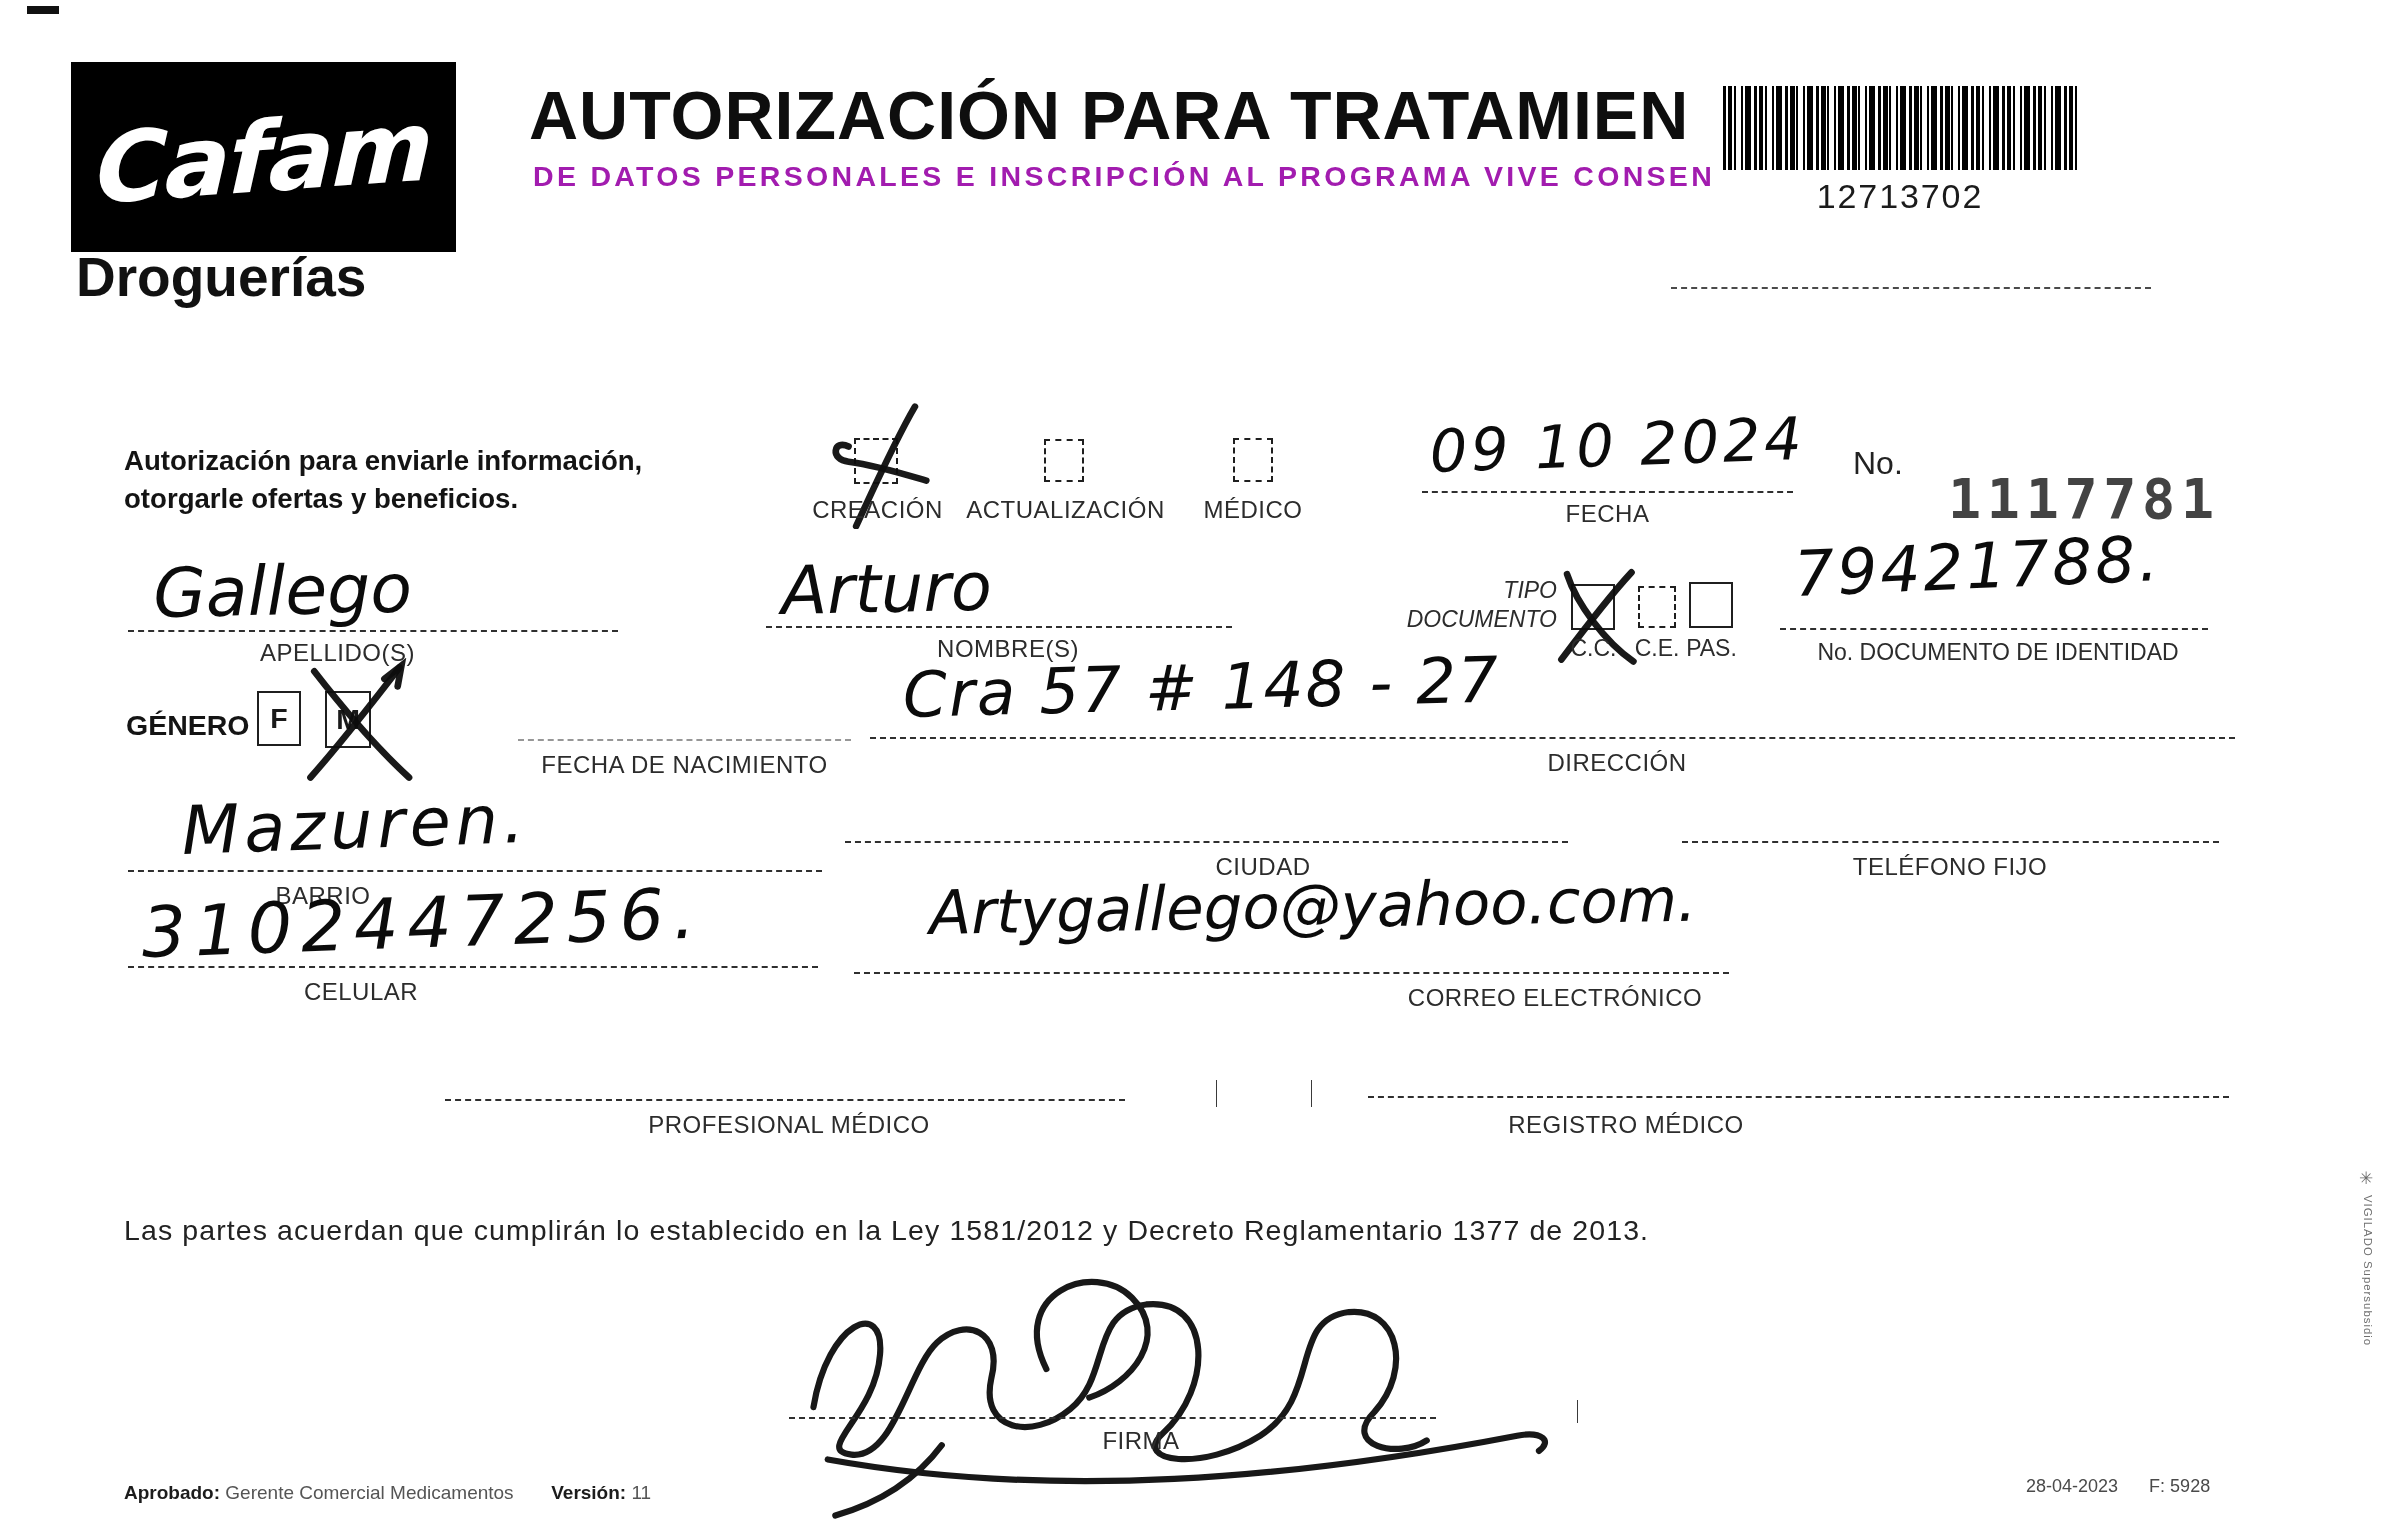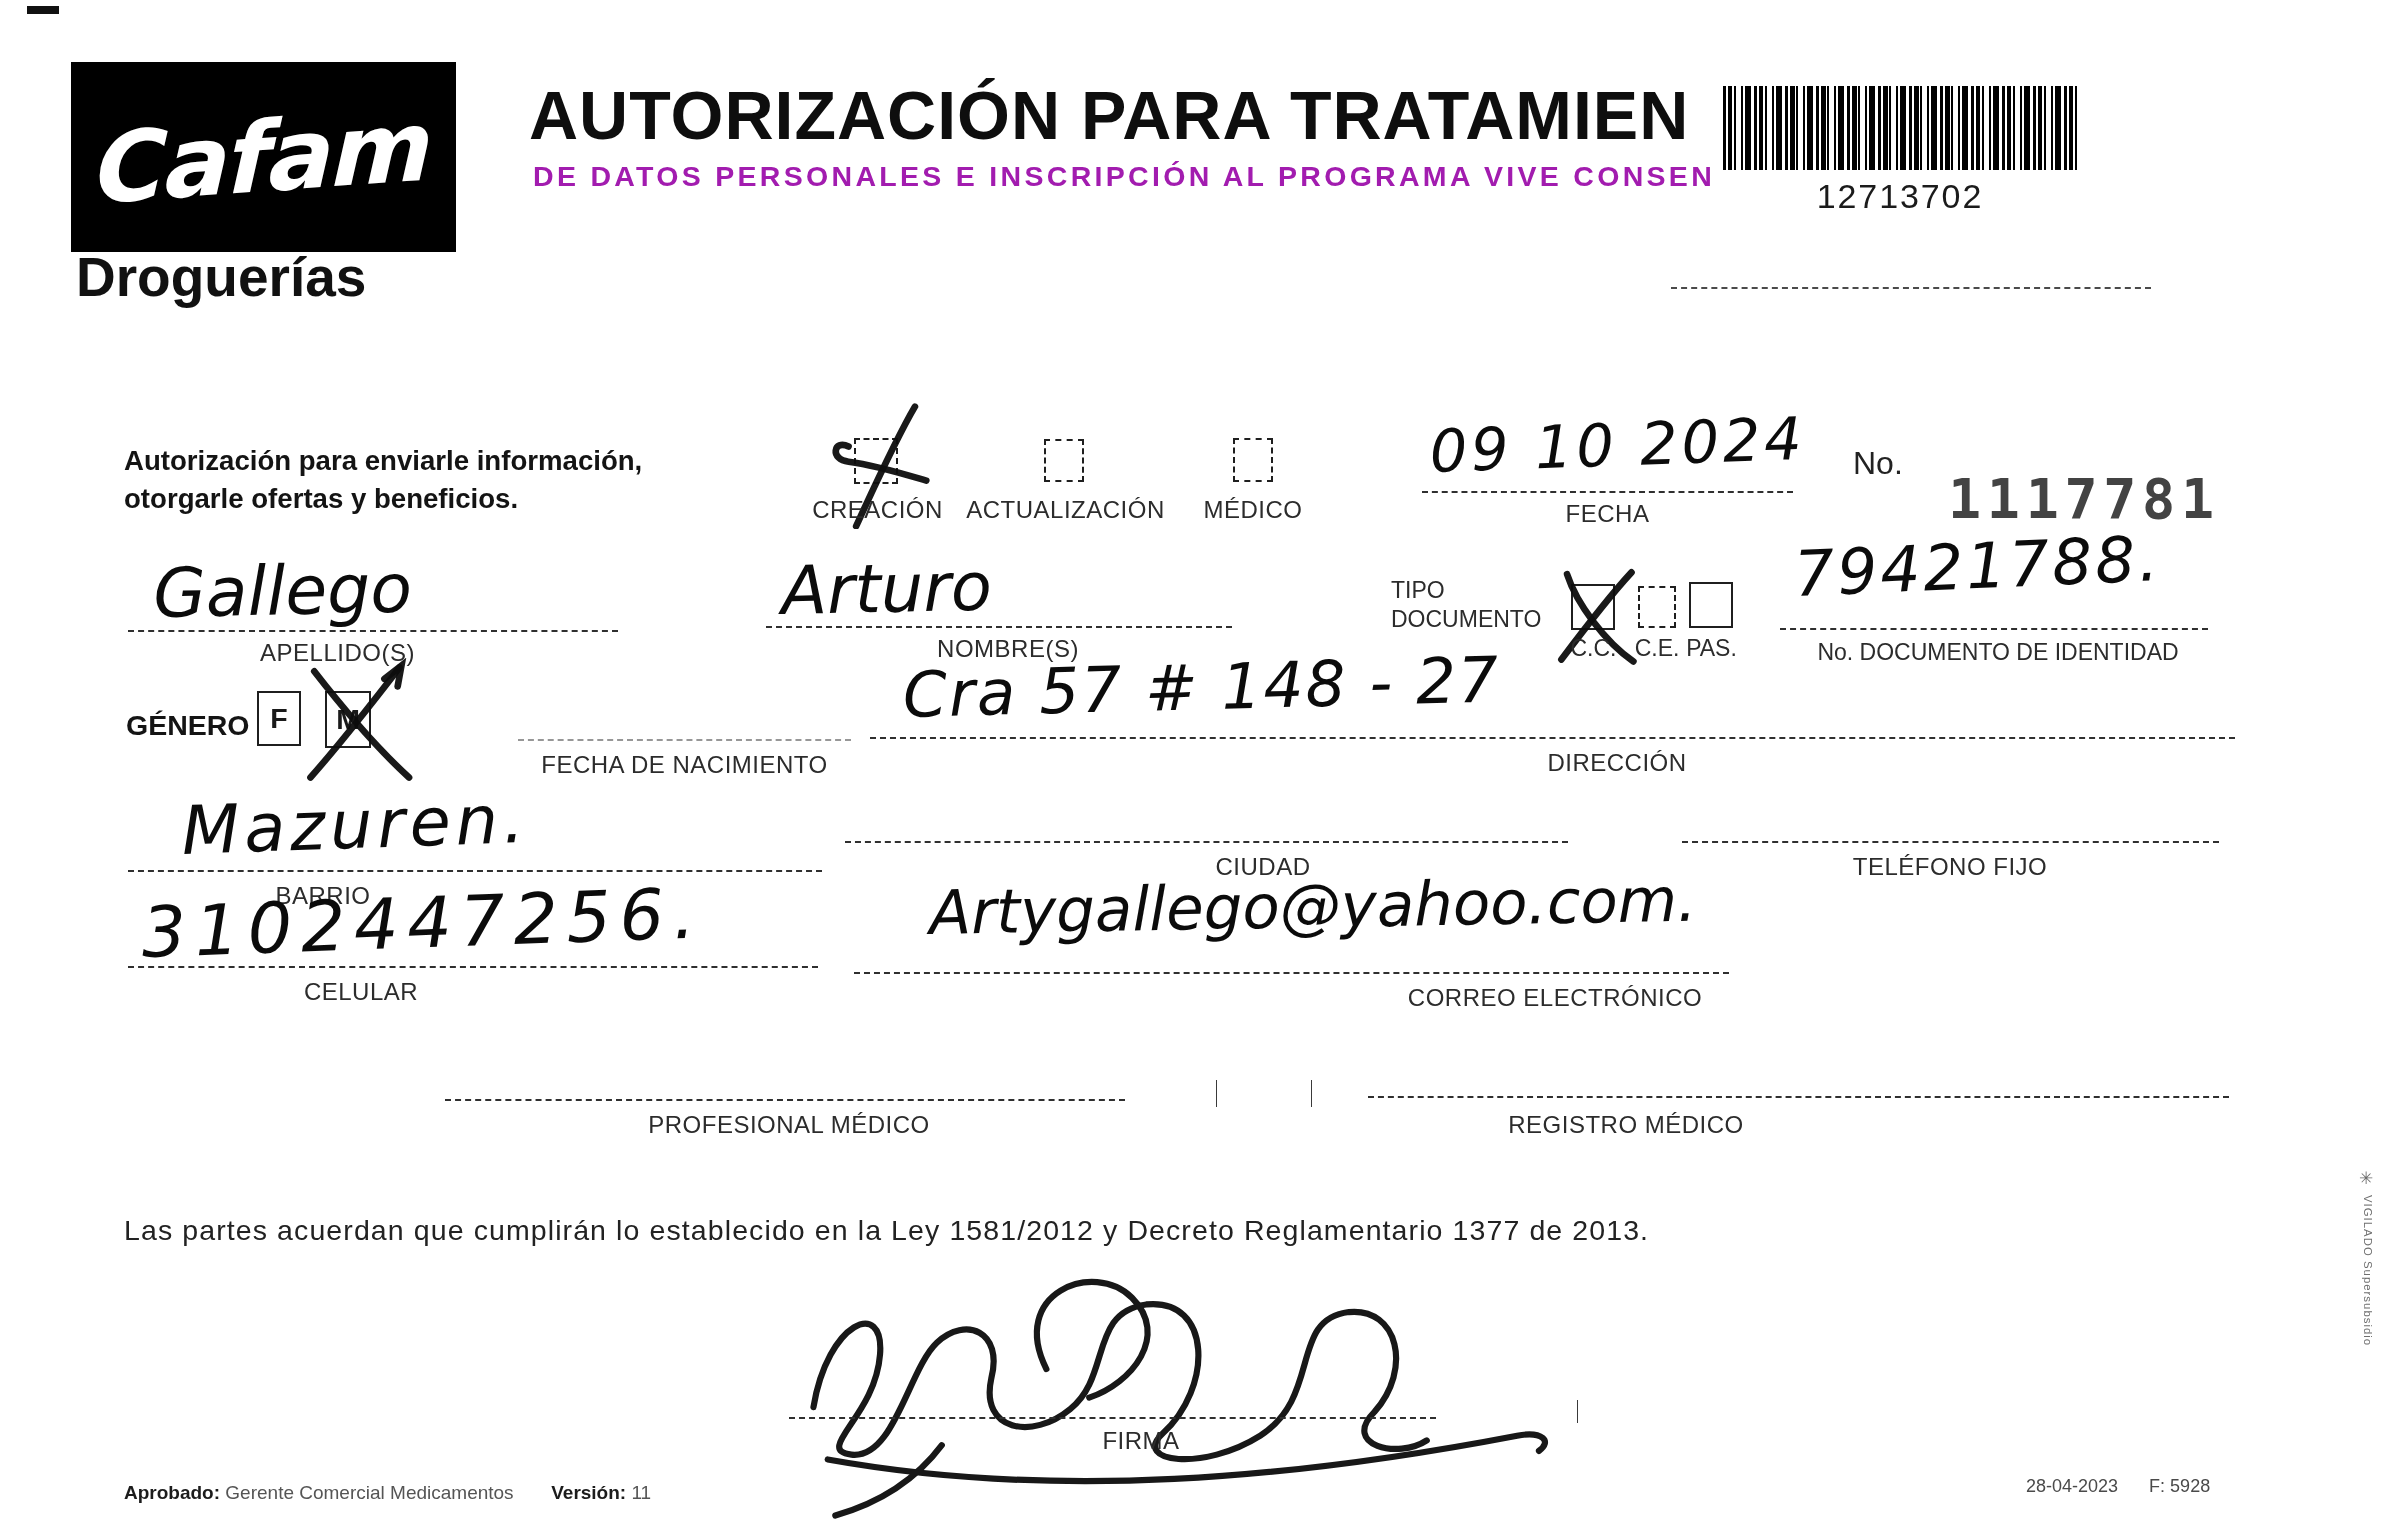--- a/index.html
+++ b/index.html
@@ -72,21 +72,21 @@
   <span class="abs stamp" style="left:1948px;top:426px;font-size:55px;margin-top:41px;">1117781</span>
 
   <span class="abs hand" style="left:154px;top:554px;font-size:68px;">Gallego</span>
   <div class="abs line" style="left:128px;top:630px;width:490px;"></div>
   <div class="abs lbl" style="left:228px;top:639px;width:219px;">APELLIDO(S)</div>
 
   <span class="abs hand" style="left:782px;top:552px;font-size:67px;">Arturo</span>
   <div class="abs line" style="left:766px;top:626px;width:466px;"></div>
   <div class="abs lbl" style="left:913px;top:635px;width:190px;">NOMBRE(S)</div>
 
-  <div class="abs" style="left:1391px;top:576px;width:166px;text-align:left;font-size:23px;line-height:28.5px;color:#2c2c2c;">
+  <div class="abs" style="left:1391px;top:576px;width:166px;text-align:right;font-size:23px;line-height:28.5px;color:#2c2c2c;font-style:italic;">
     <div>TIPO</div>
     <div>DOCUMENTO</div>
   </div>
 
   <div class="abs box" style="left:1571px;top:584px;width:44px;height:46px;"></div>
   <svg class="abs" style="left:1548px;top:561px;" width="95" height="109" viewBox="0 0 100 115">
     <path class="mark" d="M14,104 C38,72 62,40 88,12"></path>
     <path class="mark" d="M20,14 C30,45 60,85 90,106"></path>
   </svg>
   <div class="abs box" style="left:1638px;top:586px;width:38px;height:42px;border-style:dashed;"></div>

